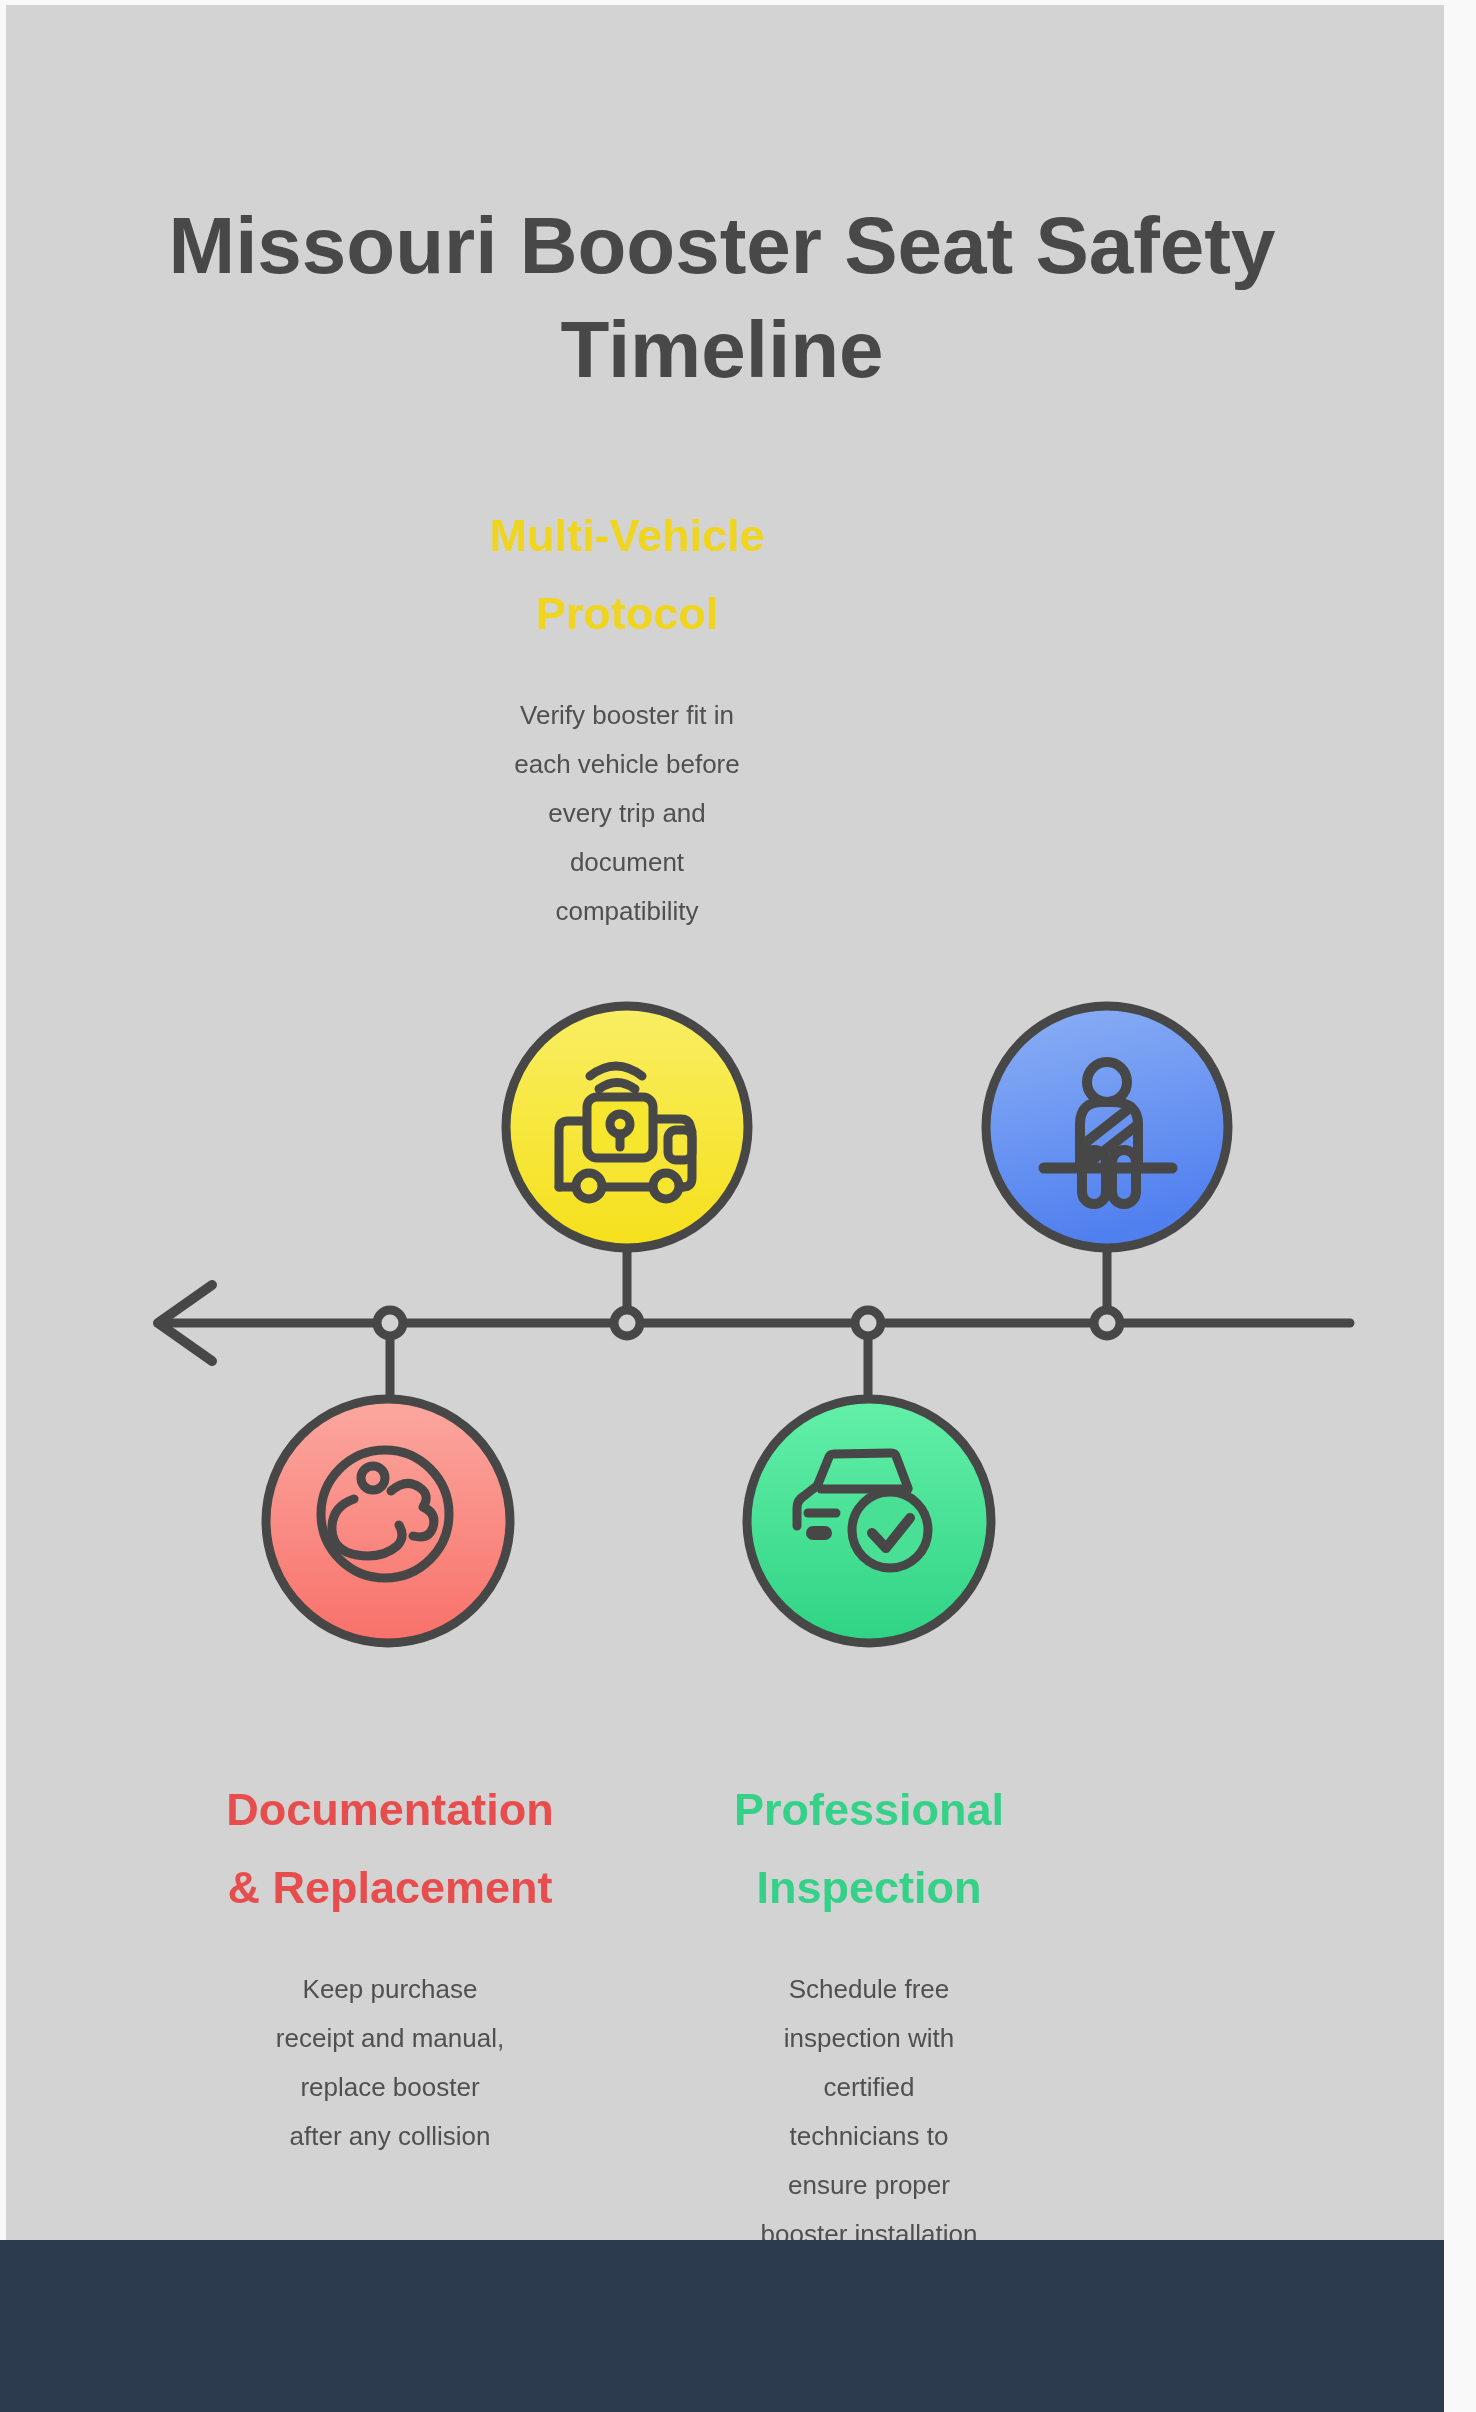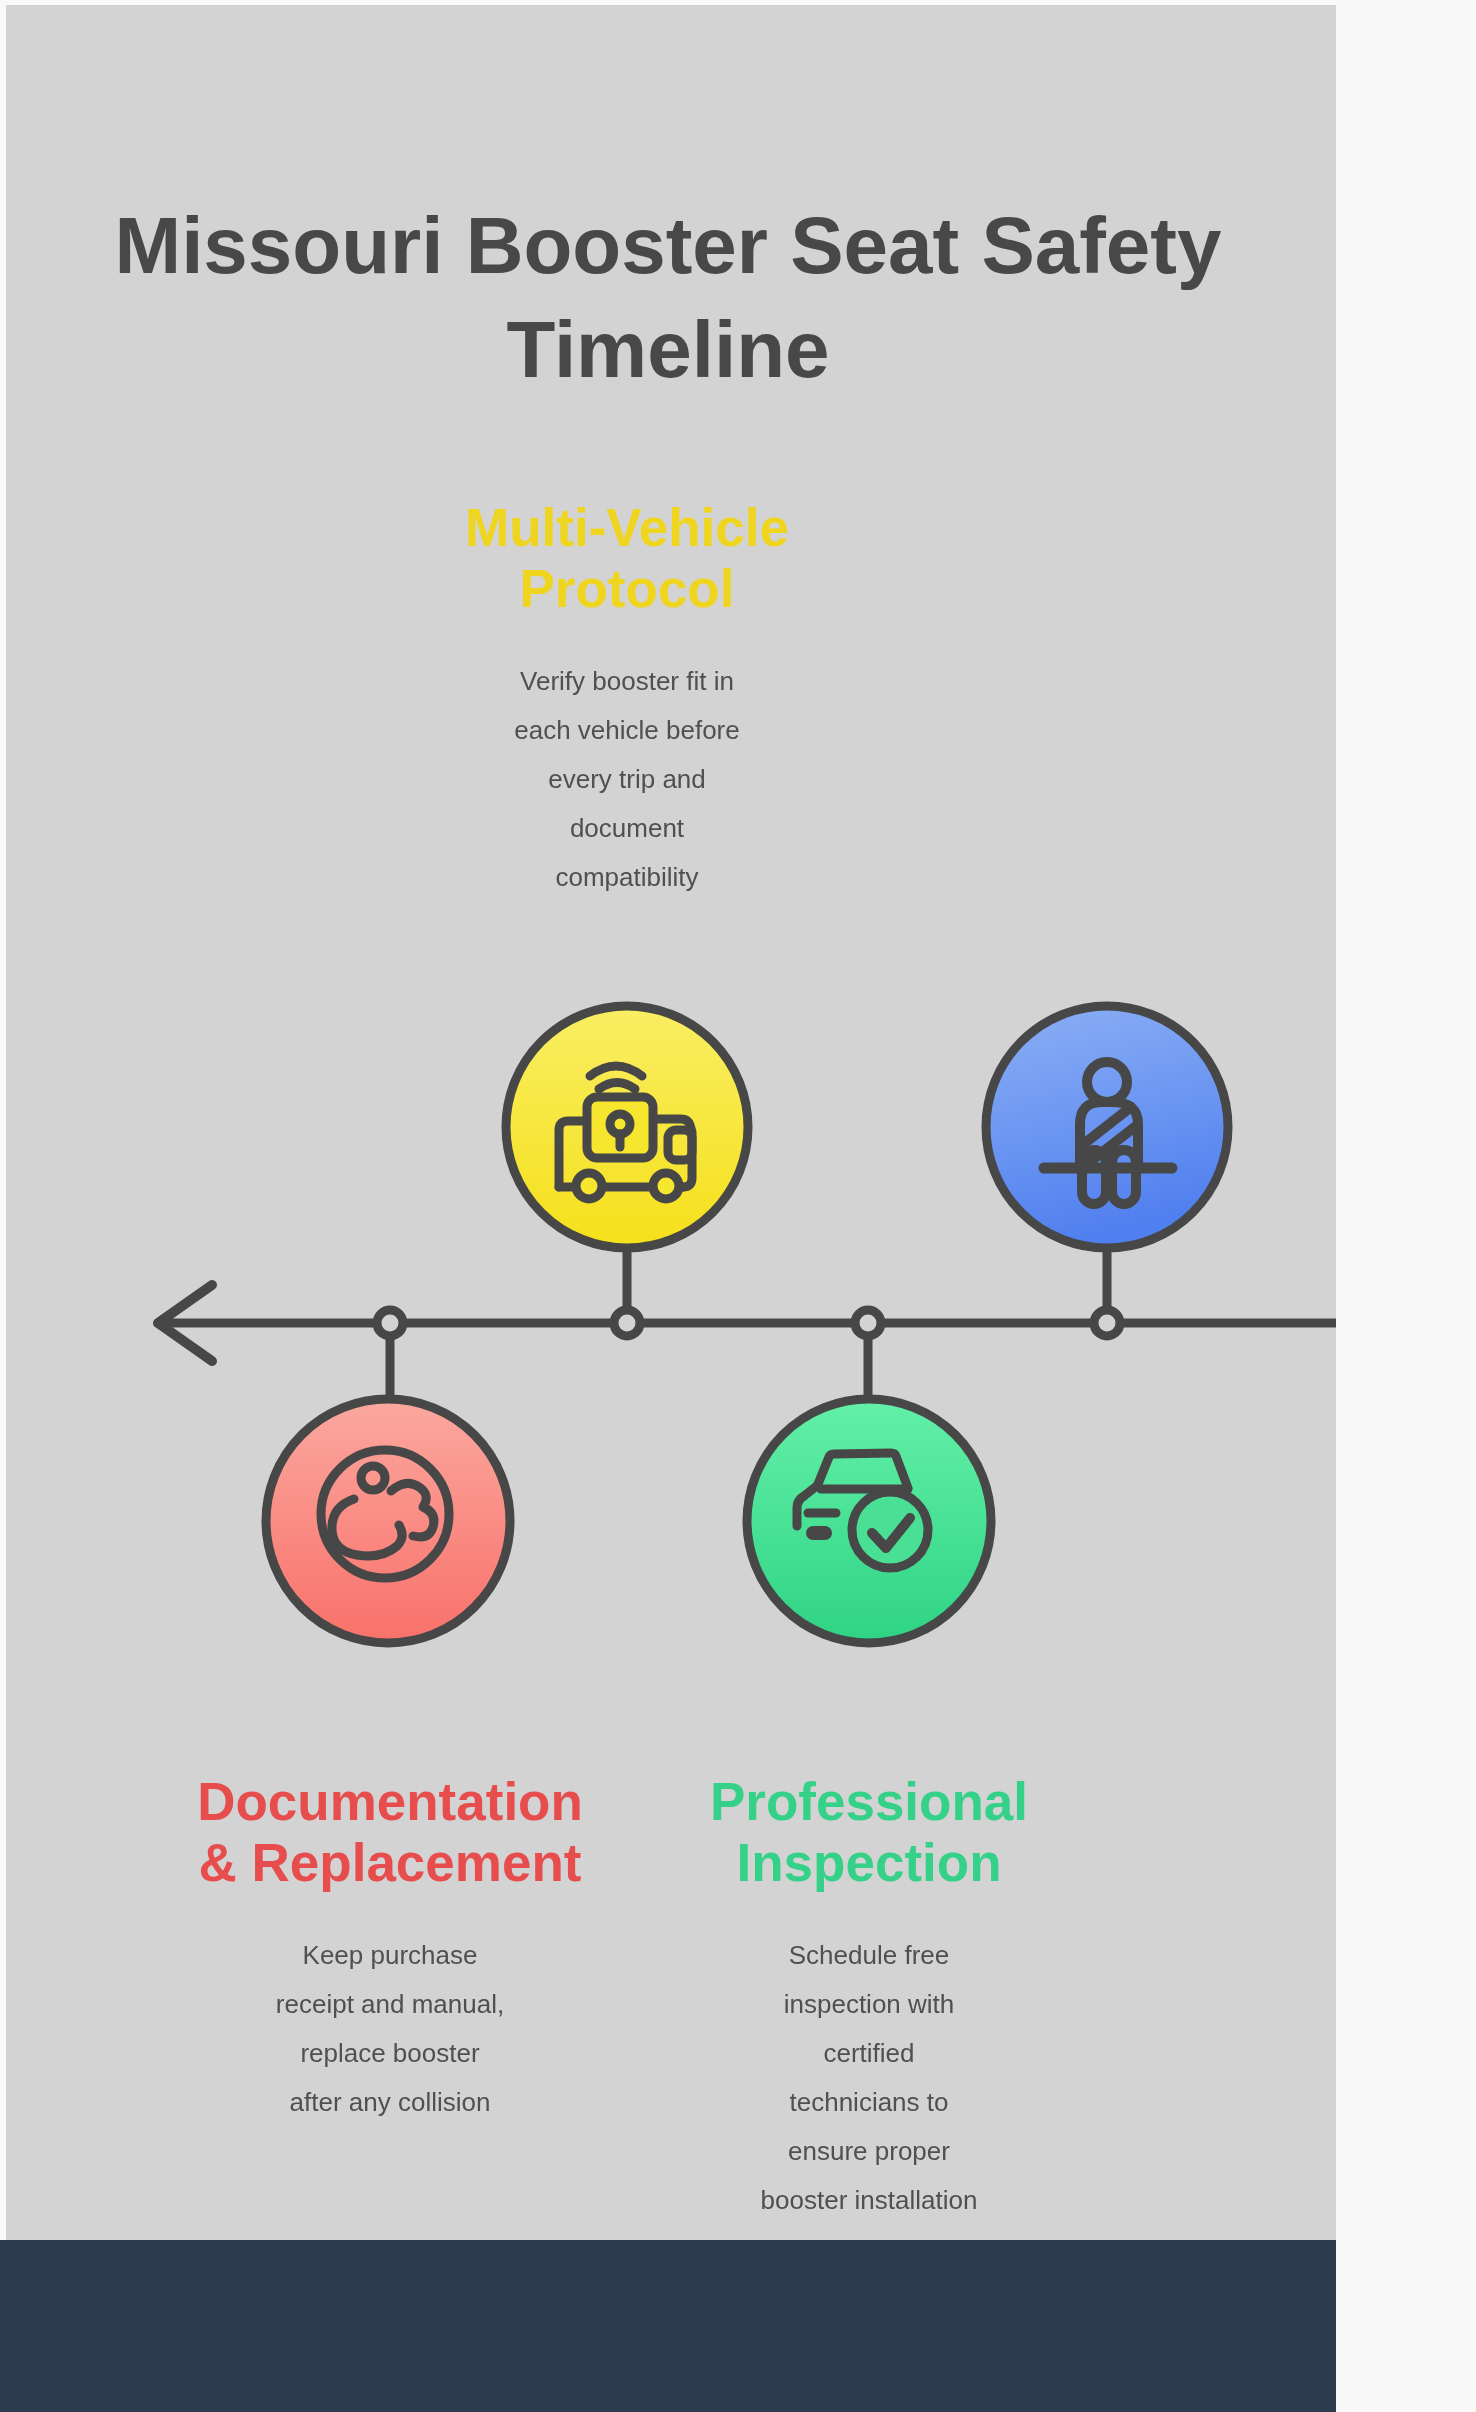--- a/index.html
+++ b/index.html
@@ -1,27 +1,27 @@
 <!DOCTYPE html>
 <html><head>
 <meta charset="utf-8">
 <style>
   html,body { margin:0; padding:0; }
   body { width:1476px; height:2412px; background:#f9f9f9; font-family:"Liberation Sans", sans-serif; }
-  .page { position:relative; width:1336px; height:2412px; overflow:hidden; background:#f9f9f9; }
+  .page { position:relative; width:1444px; height:2412px; overflow:hidden; background:#f9f9f9; }
   .canvas { position:absolute; left:6px; top:5px; width:1463px; height:2235px; background:#d3d3d3; }
   .footer-bar { position:absolute; left:0; bottom:0; width:1476px; height:172px; background:#2d3b4e; }
   .art { position:absolute; left:0; top:0; width:1476px; height:2412px; pointer-events:none; }
 
   .title { position:absolute; left:0; right:0; top:194px; margin:0; text-align:center;
            font-weight:bold; font-size:80px; line-height:104px; color:#484848;
            font-family:"Liberation Sans", sans-serif; }
 
   .tblock { position:absolute; text-align:center; }
-  .heading { font-weight:bold; font-size:53px; line-height:61px;text-align:center; }
+  .heading { font-weight:bold; font-size:45px; line-height:78px;text-align:center; }
   .body-text { font-size:26px; line-height:49px; color:#505050; margin-top:38px; }
 
   .block-multi { left:427px; top:497px; width:400px; }
   .block-fit   { left:892px; top:548px; width:430px; }
   .block-doc   { left:170px; top:1771px; width:440px; }
   .block-insp  { left:669px; top:1771px; width:400px; }
 
   .c-yellow { color:#efd51d; }
   .c-blue   { color:#4384f0; }
   .c-red    { color:#e84d4d; }

